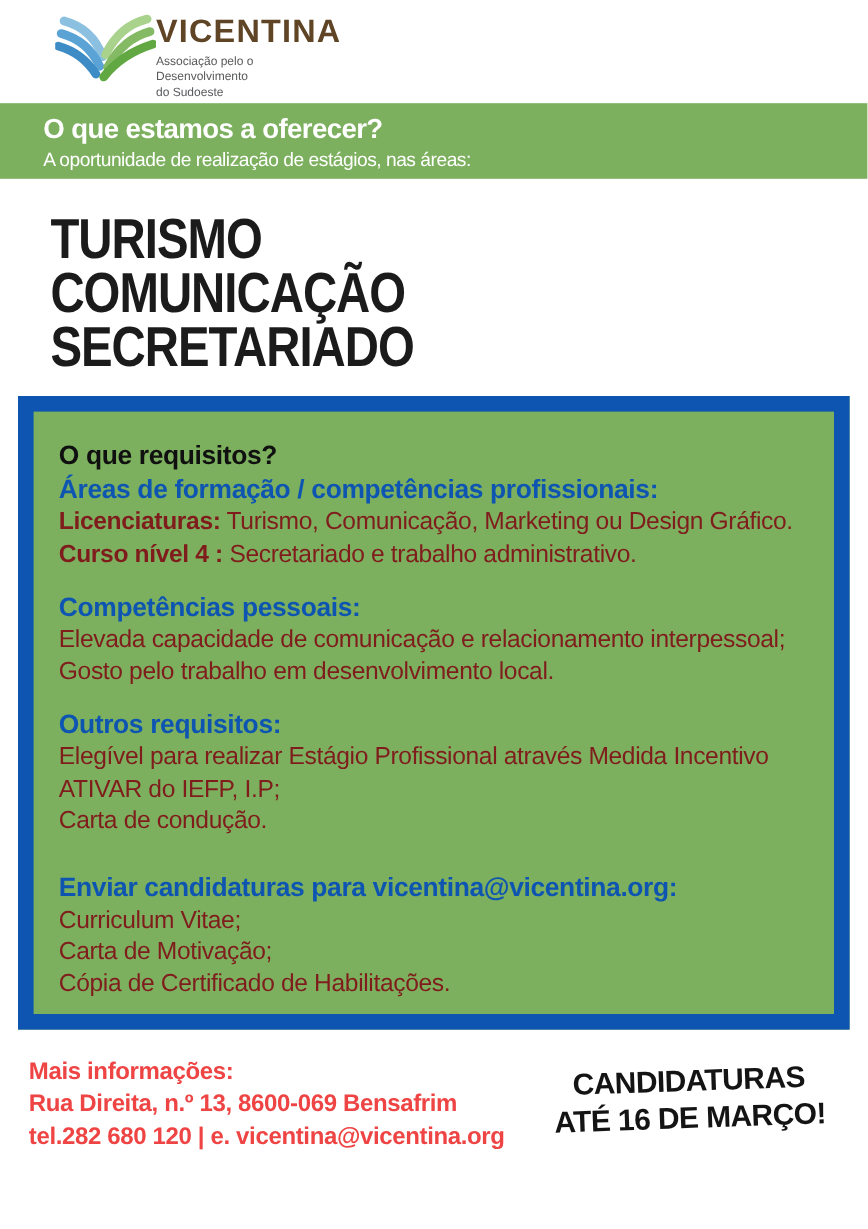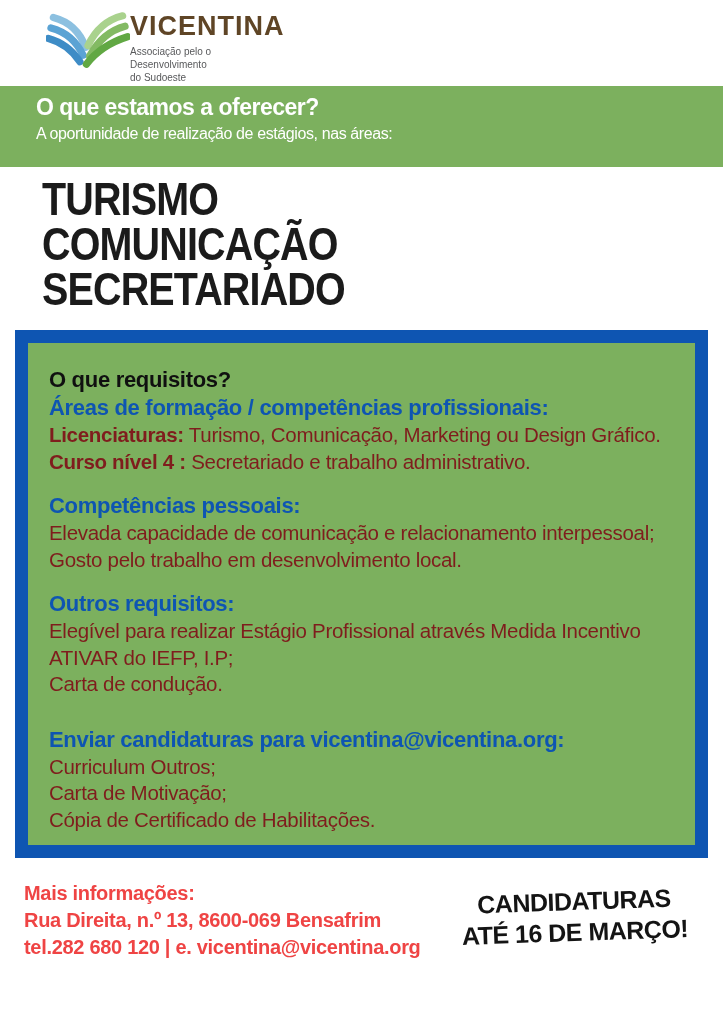--- a/index.html
+++ b/index.html
@@ -6,21 +6,21 @@
   body{
     width:723px;height:1024px;position:relative;background:#ffffff;
     font-family:"Liberation Sans", sans-serif;overflow:hidden;
   }
   
   .logo{position:absolute;left:46px;top:11px;display:flex;align-items:flex-start;gap:0;}
   .logo svg{width:84px;height:58px;display:block;}
   .logo-name{font-size:27px;font-weight:bold;color:#5F4526;letter-spacing:1px;line-height:1;margin-top:2px;}
   .logo-tagline{margin-top:5px;font-size:10px;color:#58595B;line-height:1.3;}
   
-  .banner{position:absolute;top:86px;left:0;width:723px;height:81px;background:#7CB05E;
+  .banner{position:absolute;top:86px;left:0;width:723px;height:63px;background:#7CB05E;
           color:#ffffff;box-sizing:border-box;padding:8px 10px 0 36px;}
   .banner-title{font-size:23px;font-weight:bold;letter-spacing:-0.5px;}
   .banner-subtitle{font-size:16px;margin-top:4px;letter-spacing:-0.4px;}
   
   .headline{position:absolute;top:176px;left:42px;color:#1B1B1B;font-weight:bold;
             font-size:47px;line-height:45px;letter-spacing:-1px;
             transform:scaleX(0.84);transform-origin:left top;white-space:nowrap;}
   
   .infobox{position:absolute;top:330px;left:15px;width:693px;height:528px;box-sizing:border-box;
            background:#7CB05E;border:13px solid #0E55B2;padding:23px 18px 0 21px;}
@@ -88,21 +88,21 @@
   </div>
 
   <div class="gap-sm">
     <div class="section-title">Outros requisitos:</div>
     <div class="item">Elegível para realizar Estágio Profissional através Medida Incentivo ATIVAR do IEFP, I.P;</div>
     <div class="item">Carta de condução.</div>
   </div>
 
   <div class="gap-lg">
     <div class="section-title">Enviar candidaturas para vicentina@vicentina.org:</div>
-    <div class="item">Curriculum Outros;</div>
+    <div class="item">Curriculum Vitae;</div>
     <div class="item">Carta de Motivação;</div>
     <div class="item">Cópia de Certificado de Habilitações.</div>
   </div>
 </div>
 
 <div class="footer-info">
   <div>Mais informações:</div>
   <div>Rua Direita, n.º 13, 8600-069 Bensafrim</div>
   <div>tel.282 680 120 | e. vicentina@vicentina.org</div>
 </div>

